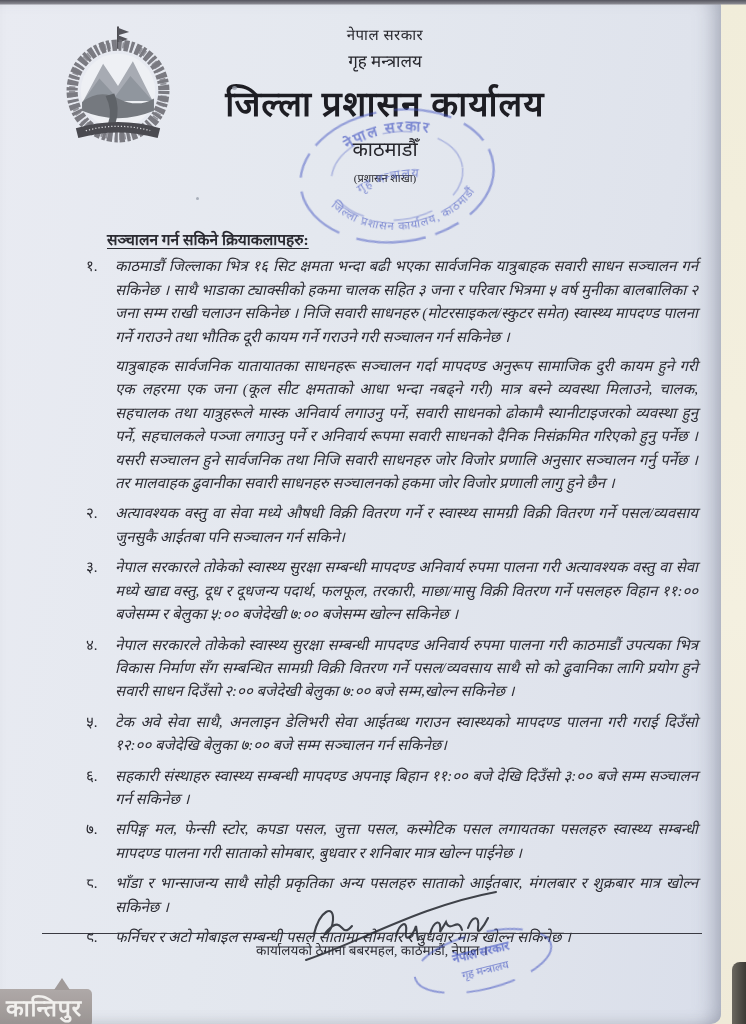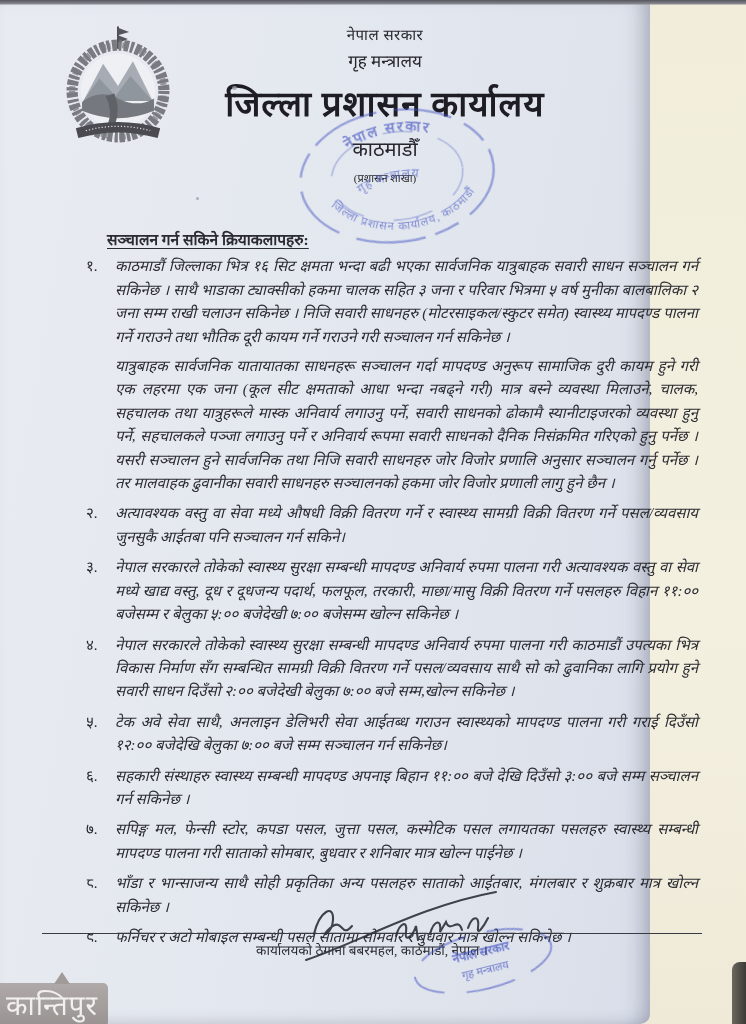--- a/index.html
+++ b/index.html
@@ -12,21 +12,21 @@
     position:absolute;top:0;left:0;width:746px;height:5px;
     background:linear-gradient(180deg,#55555e 0%,#8a8a92 80%,transparent 100%);
     z-index:30;
   }
   .scan-corner-object{
     position:absolute;right:0;bottom:0;width:14px;height:62px;
     background:linear-gradient(90deg,#6b6860,#3c3a35);
     border-top-left-radius:8px;z-index:30;
   }
   .paper{
-    position:absolute;top:0;left:0;width:650px;height:1024px;
+    position:absolute;top:0;left:0;width:721px;height:1024px;
     background:linear-gradient(100deg,#e9ebf2 0%,#e4e8ef 40%,#dfe3ec 78%,#d9deea 100%);
     box-shadow:inset -16px 0 20px -10px rgba(110,115,135,.5), inset 0 -8px 14px -8px rgba(120,120,130,.25);
     border-top-right-radius:6px;border-bottom-right-radius:10px;
   }
   
   .emblem{position:absolute;left:56px;top:24px;width:124px;height:124px;}
   .hdr{position:absolute;left:150px;top:24px;width:470px;text-align:center;color:#26262c;}
   .hdr .govt{font-size:15px;letter-spacing:.5px;}
   .hdr .ministry{font-size:17px;margin-top:5px;}
   .hdr .office{font-size:35px;font-weight:bold;margin-top:7px;letter-spacing:1px;color:#1d1d23;}
@@ -65,21 +65,21 @@
     position:absolute;left:408px;top:928px;width:150px;height:66px;
     transform:rotate(-14deg);opacity:.72;z-index:7;filter:blur(.3px);pointer-events:none;
   }
   
   .watermark{
     position:absolute;left:-4px;bottom:-3px;z-index:20;
     background:linear-gradient(180deg,#aba4a2,#938d8b);
     border-radius:5px;padding:2px 10px 4px 10px;opacity:.92;
   }
   .watermark .wm-text{
-    color:#f3f1ee;font-weight:normal;font-size:28px;letter-spacing:1px;
+    color:#f3f1ee;font-weight:bold;font-size:23px;letter-spacing:1px;
   }
   .watermark .wm-roof{
     position:absolute;top:-11px;left:58px;width:0;height:0;
     border-left:8px solid transparent;border-right:8px solid transparent;
     border-bottom:12px solid #9b9492;
   }
   .speck{position:absolute;width:5px;height:4px;border-radius:50%;background:#9aa0ac;opacity:.8;}
 </style>
 </head>
 <body>

